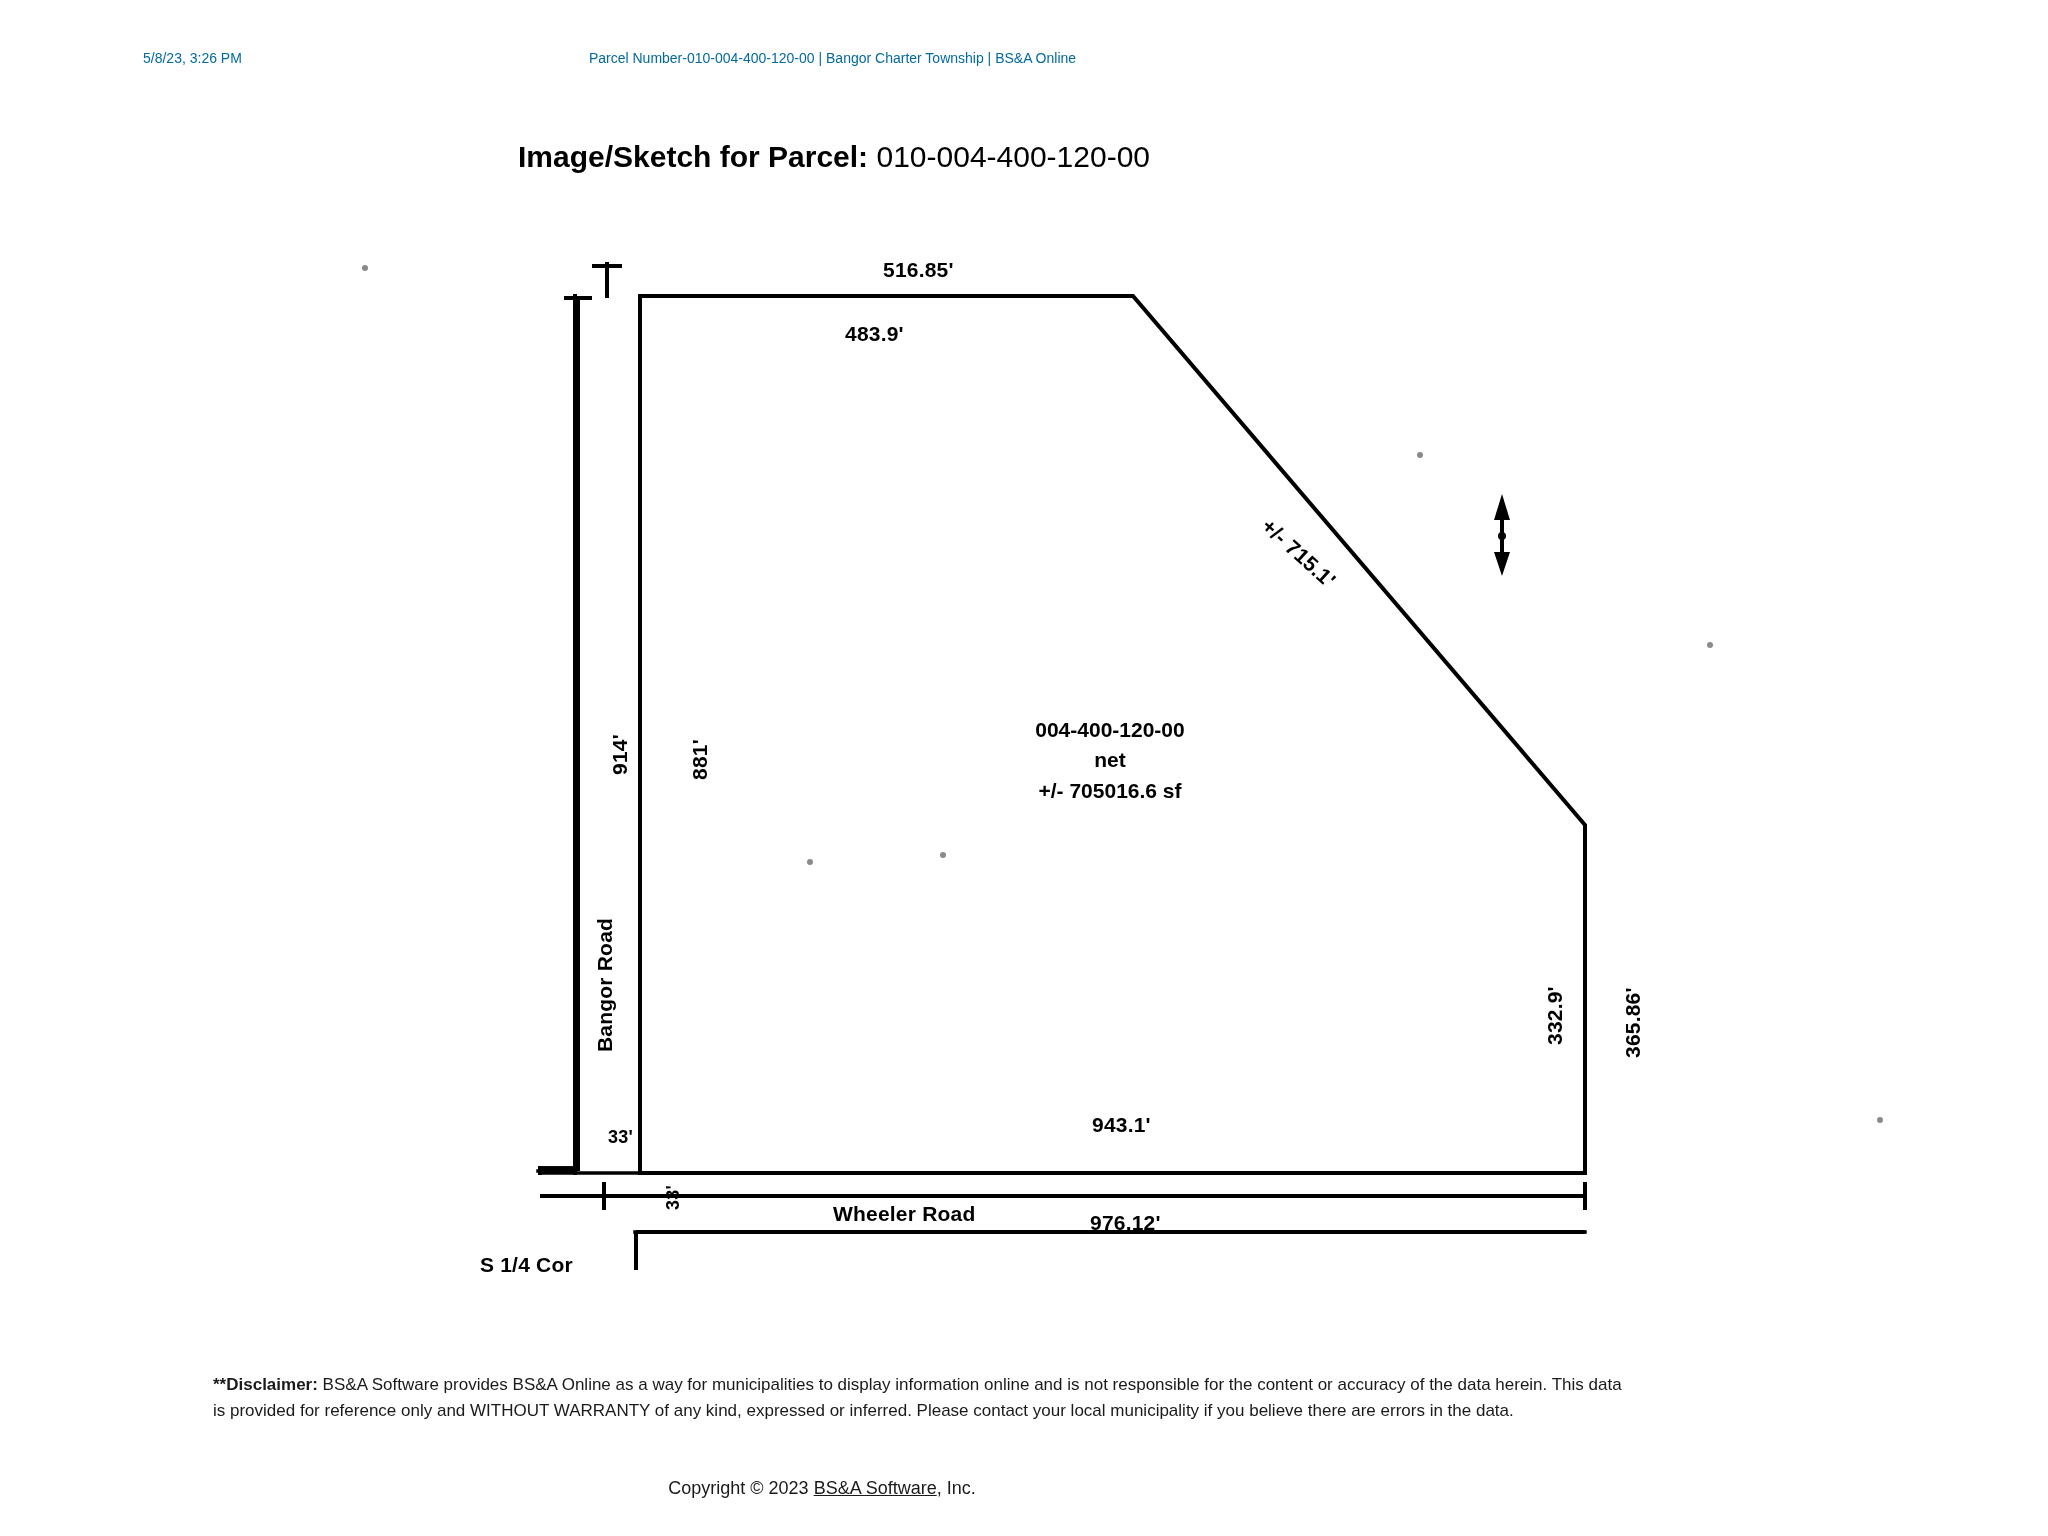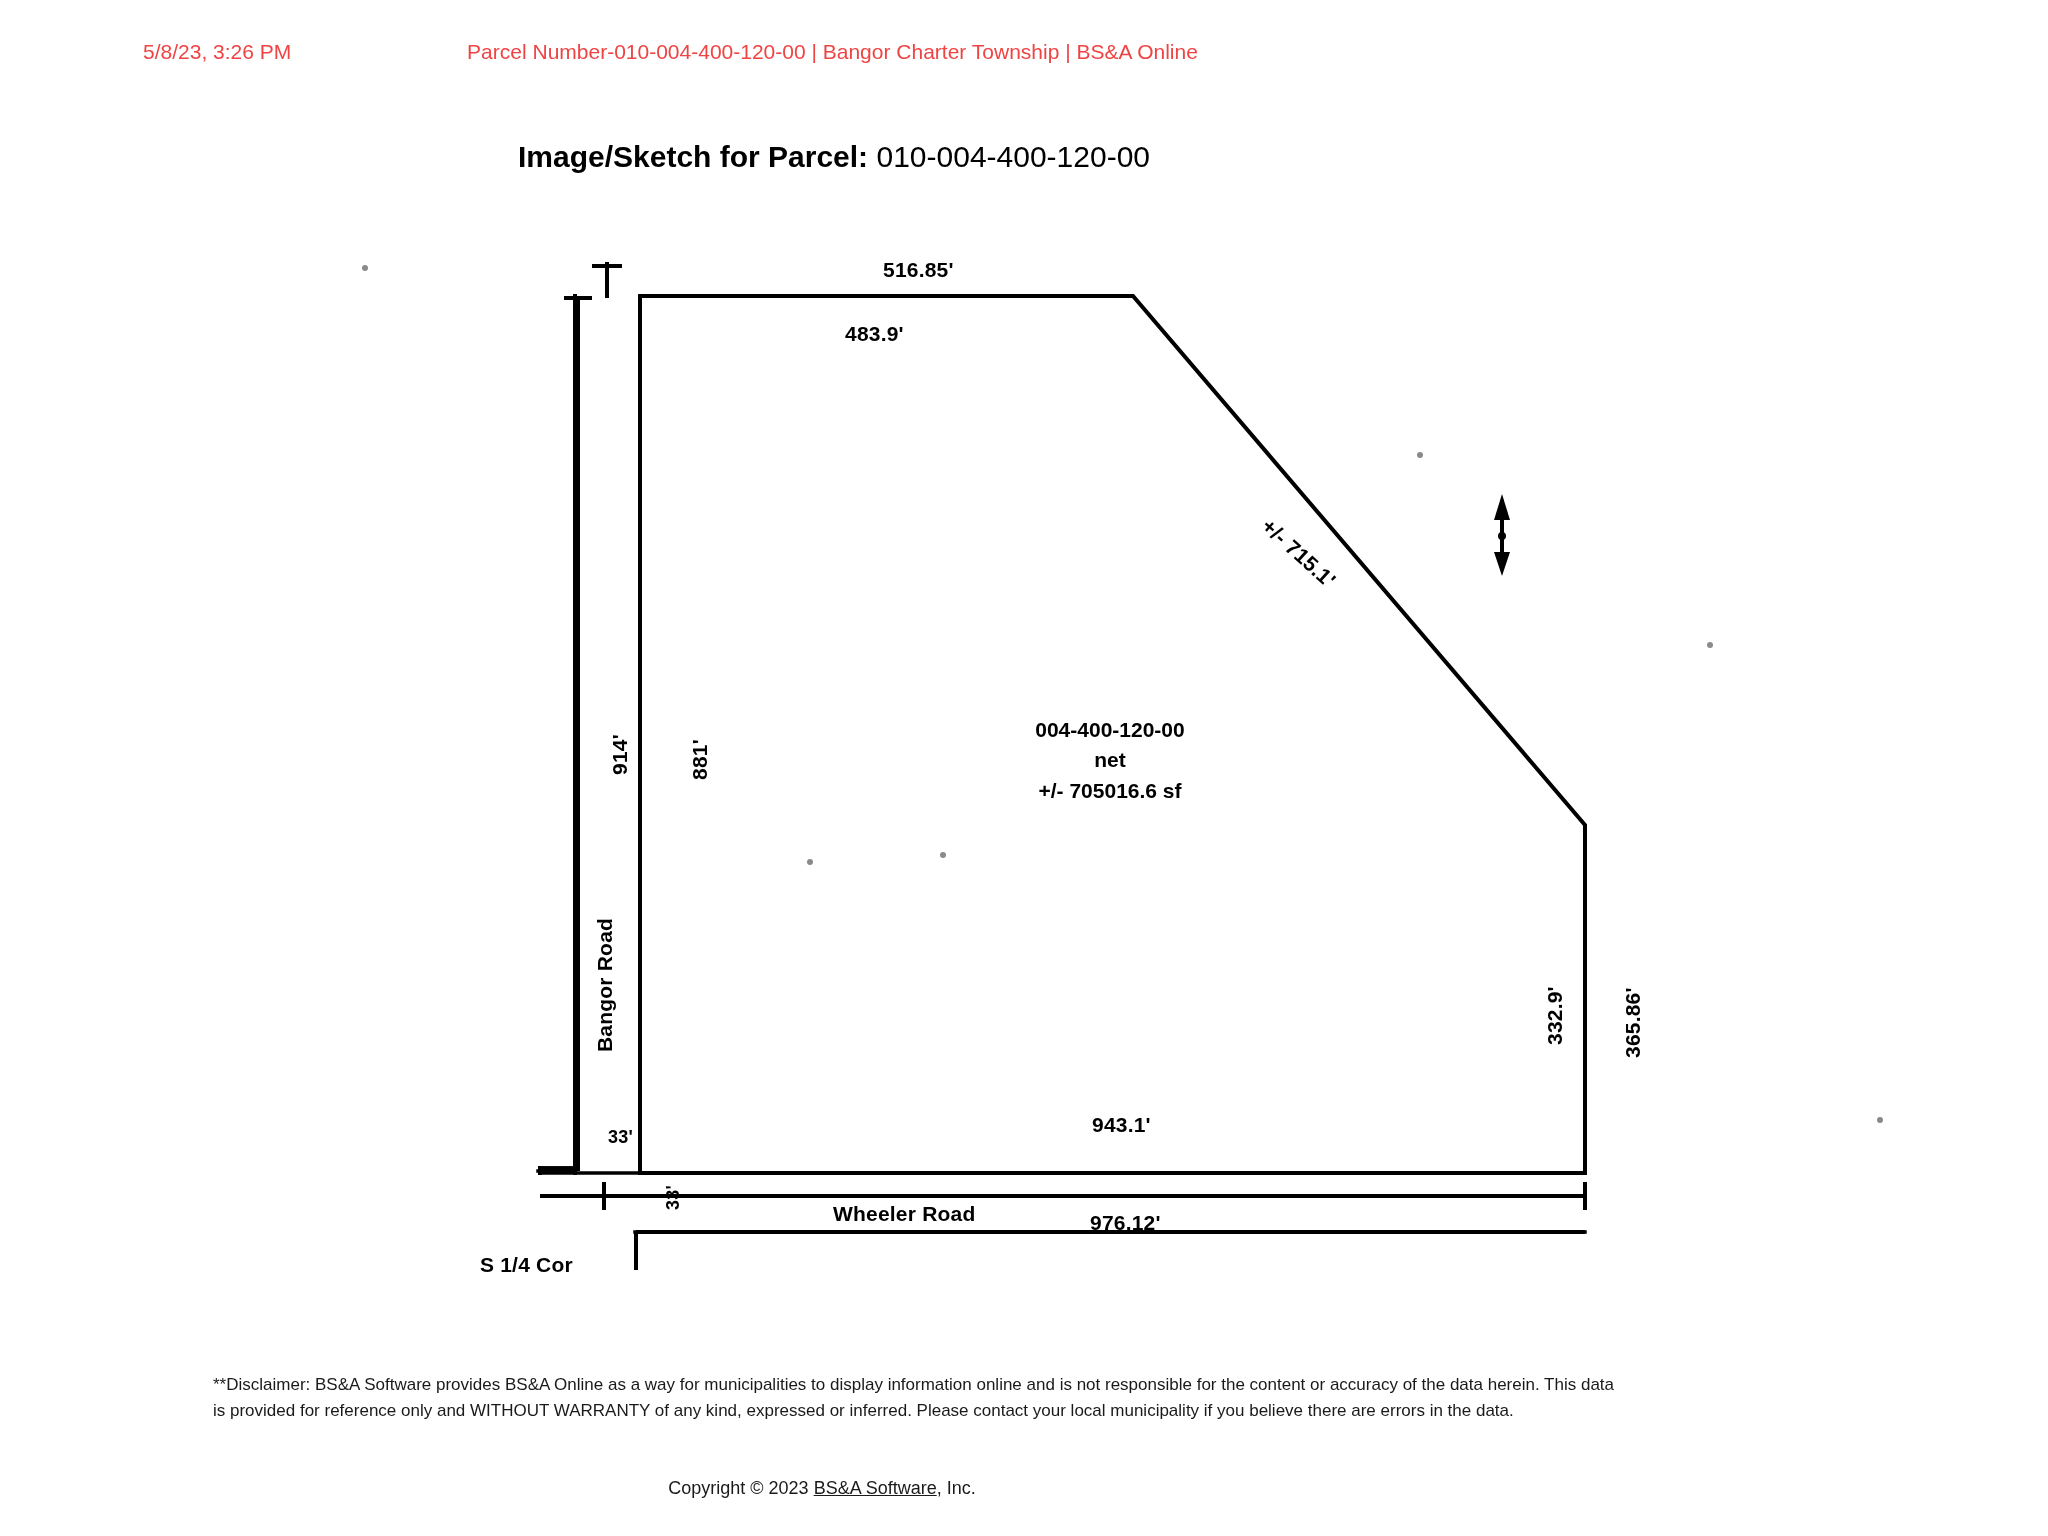--- a/index.html
+++ b/index.html
@@ -12,26 +12,26 @@
     height: 1536px;
     position: relative;
     font-family: "Liberation Sans", sans-serif;
     color: #000000;
     overflow: hidden;
   }
 
   
   .page-header {
     position: absolute;
-    top: 40px;
+    top: 50px;
     left: 0;
     width: 2048px;
     height: 26px;
-    font-size: 21px;
-    color: #ef4444;
+    font-size: 14px;
+    color: #0369a1;
   }
   .header-date {
     position: absolute;
     left: 143px;
     top: 0;
     white-space: nowrap;
   }
   .header-title {
     position: absolute;
     left: 0;
@@ -97,21 +97,21 @@
   
   .disclaimer {
     position: absolute;
     left: 213px;
     top: 1372px;
     width: 1700px;
     font-size: 17px;
     line-height: 1.55;
     color: #1a1a1a;
   }
-  .disclaimer b { font-weight: normal; text-align: right; }
+  .disclaimer b { font-weight: bold; text-align: right; }
 
   .copyright {
     position: absolute;
     left: 0;
     top: 1478px;
     width: 1644px;
     text-align: center;
     font-size: 18px;
     color: #1a1a1a;
   }

